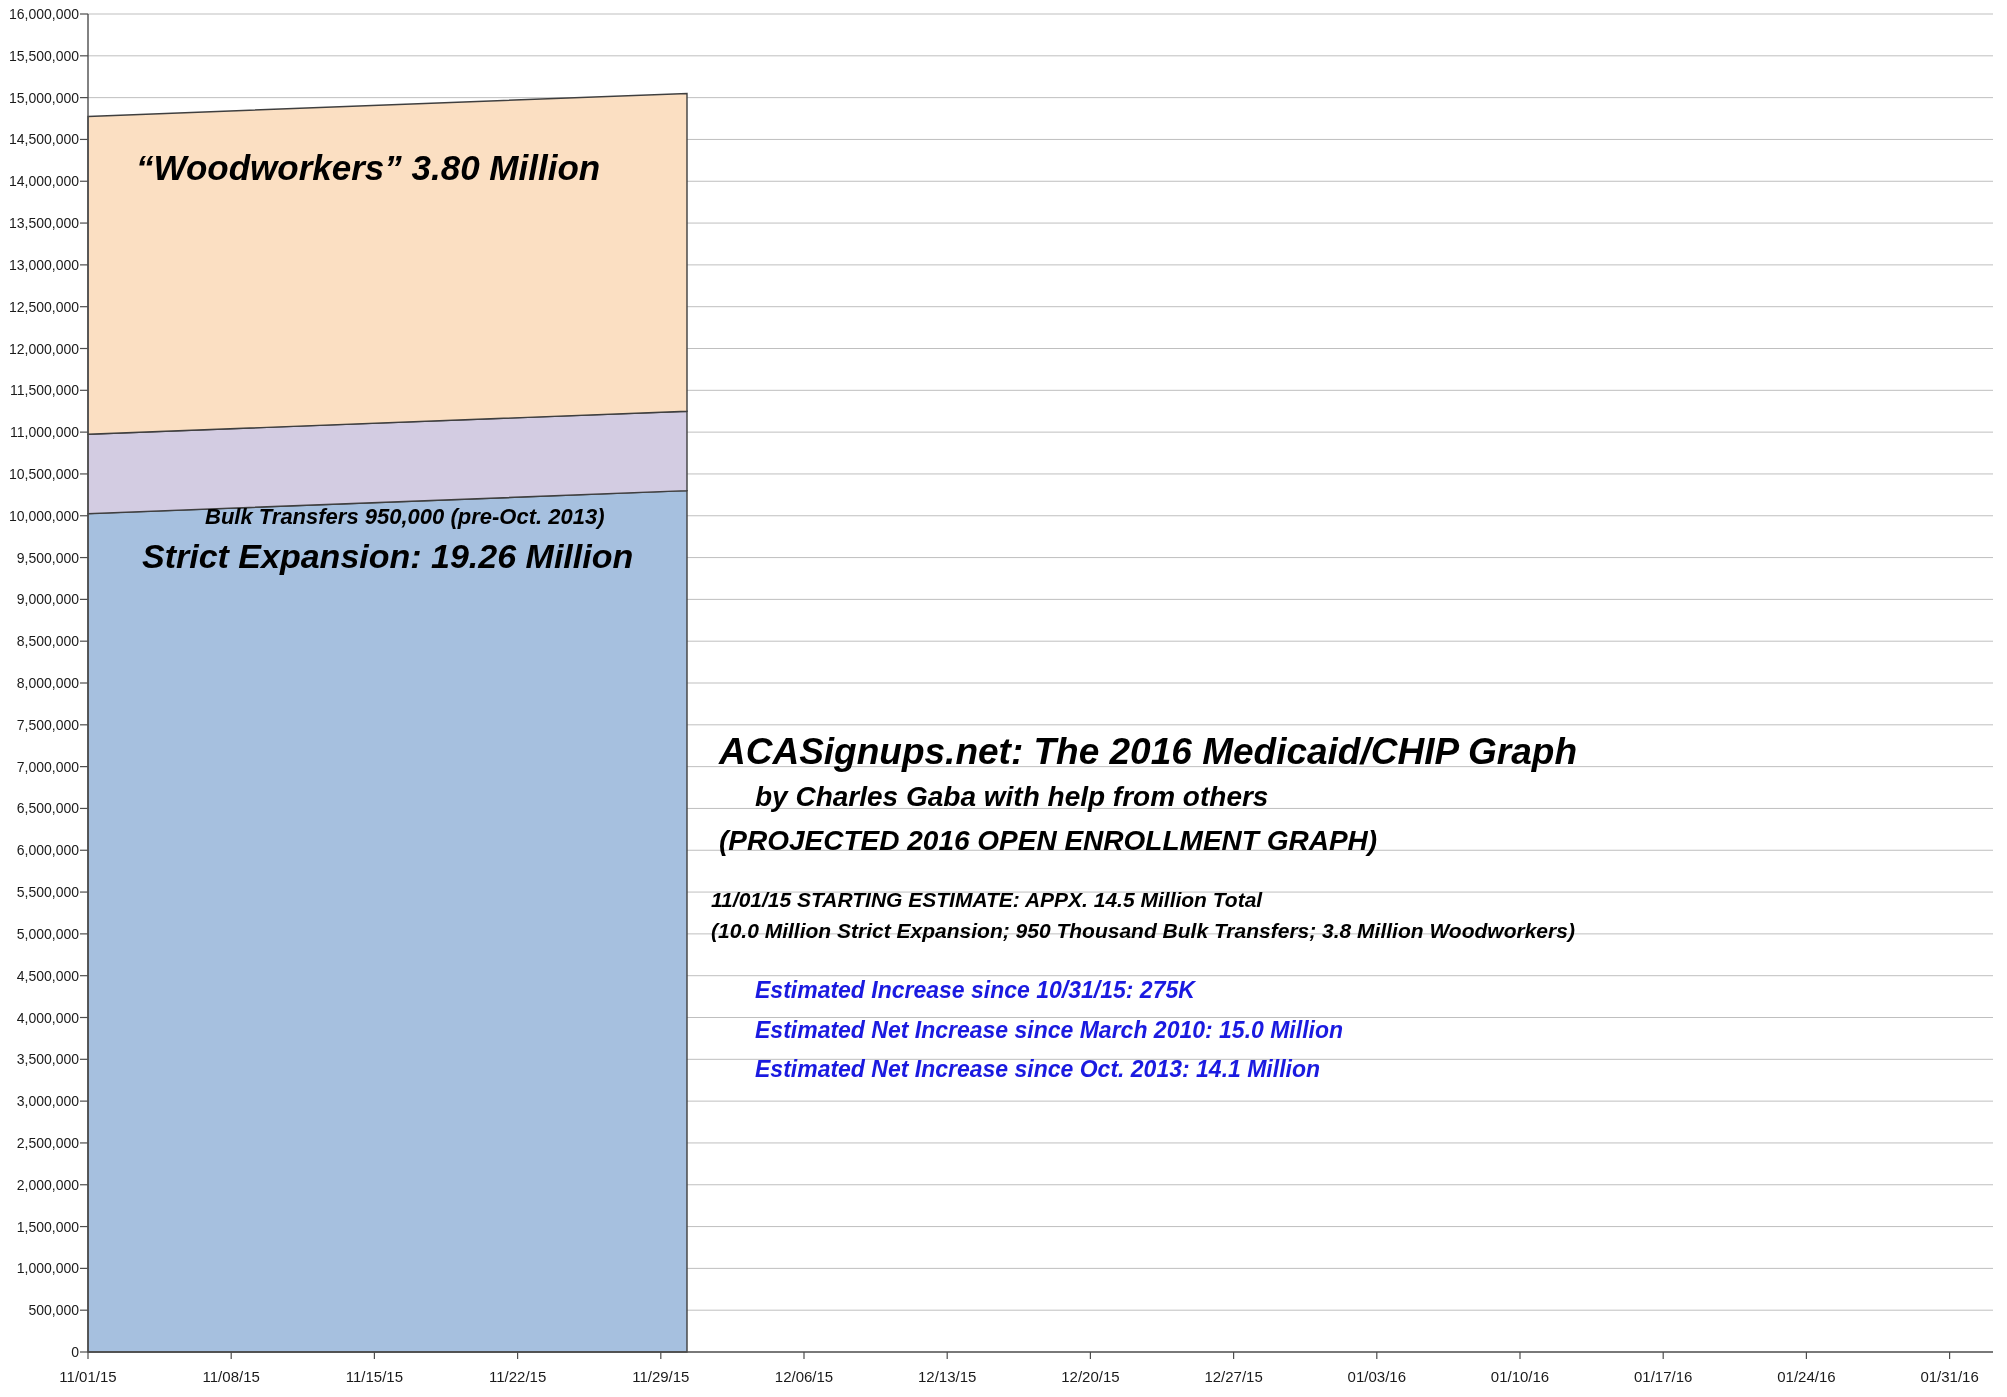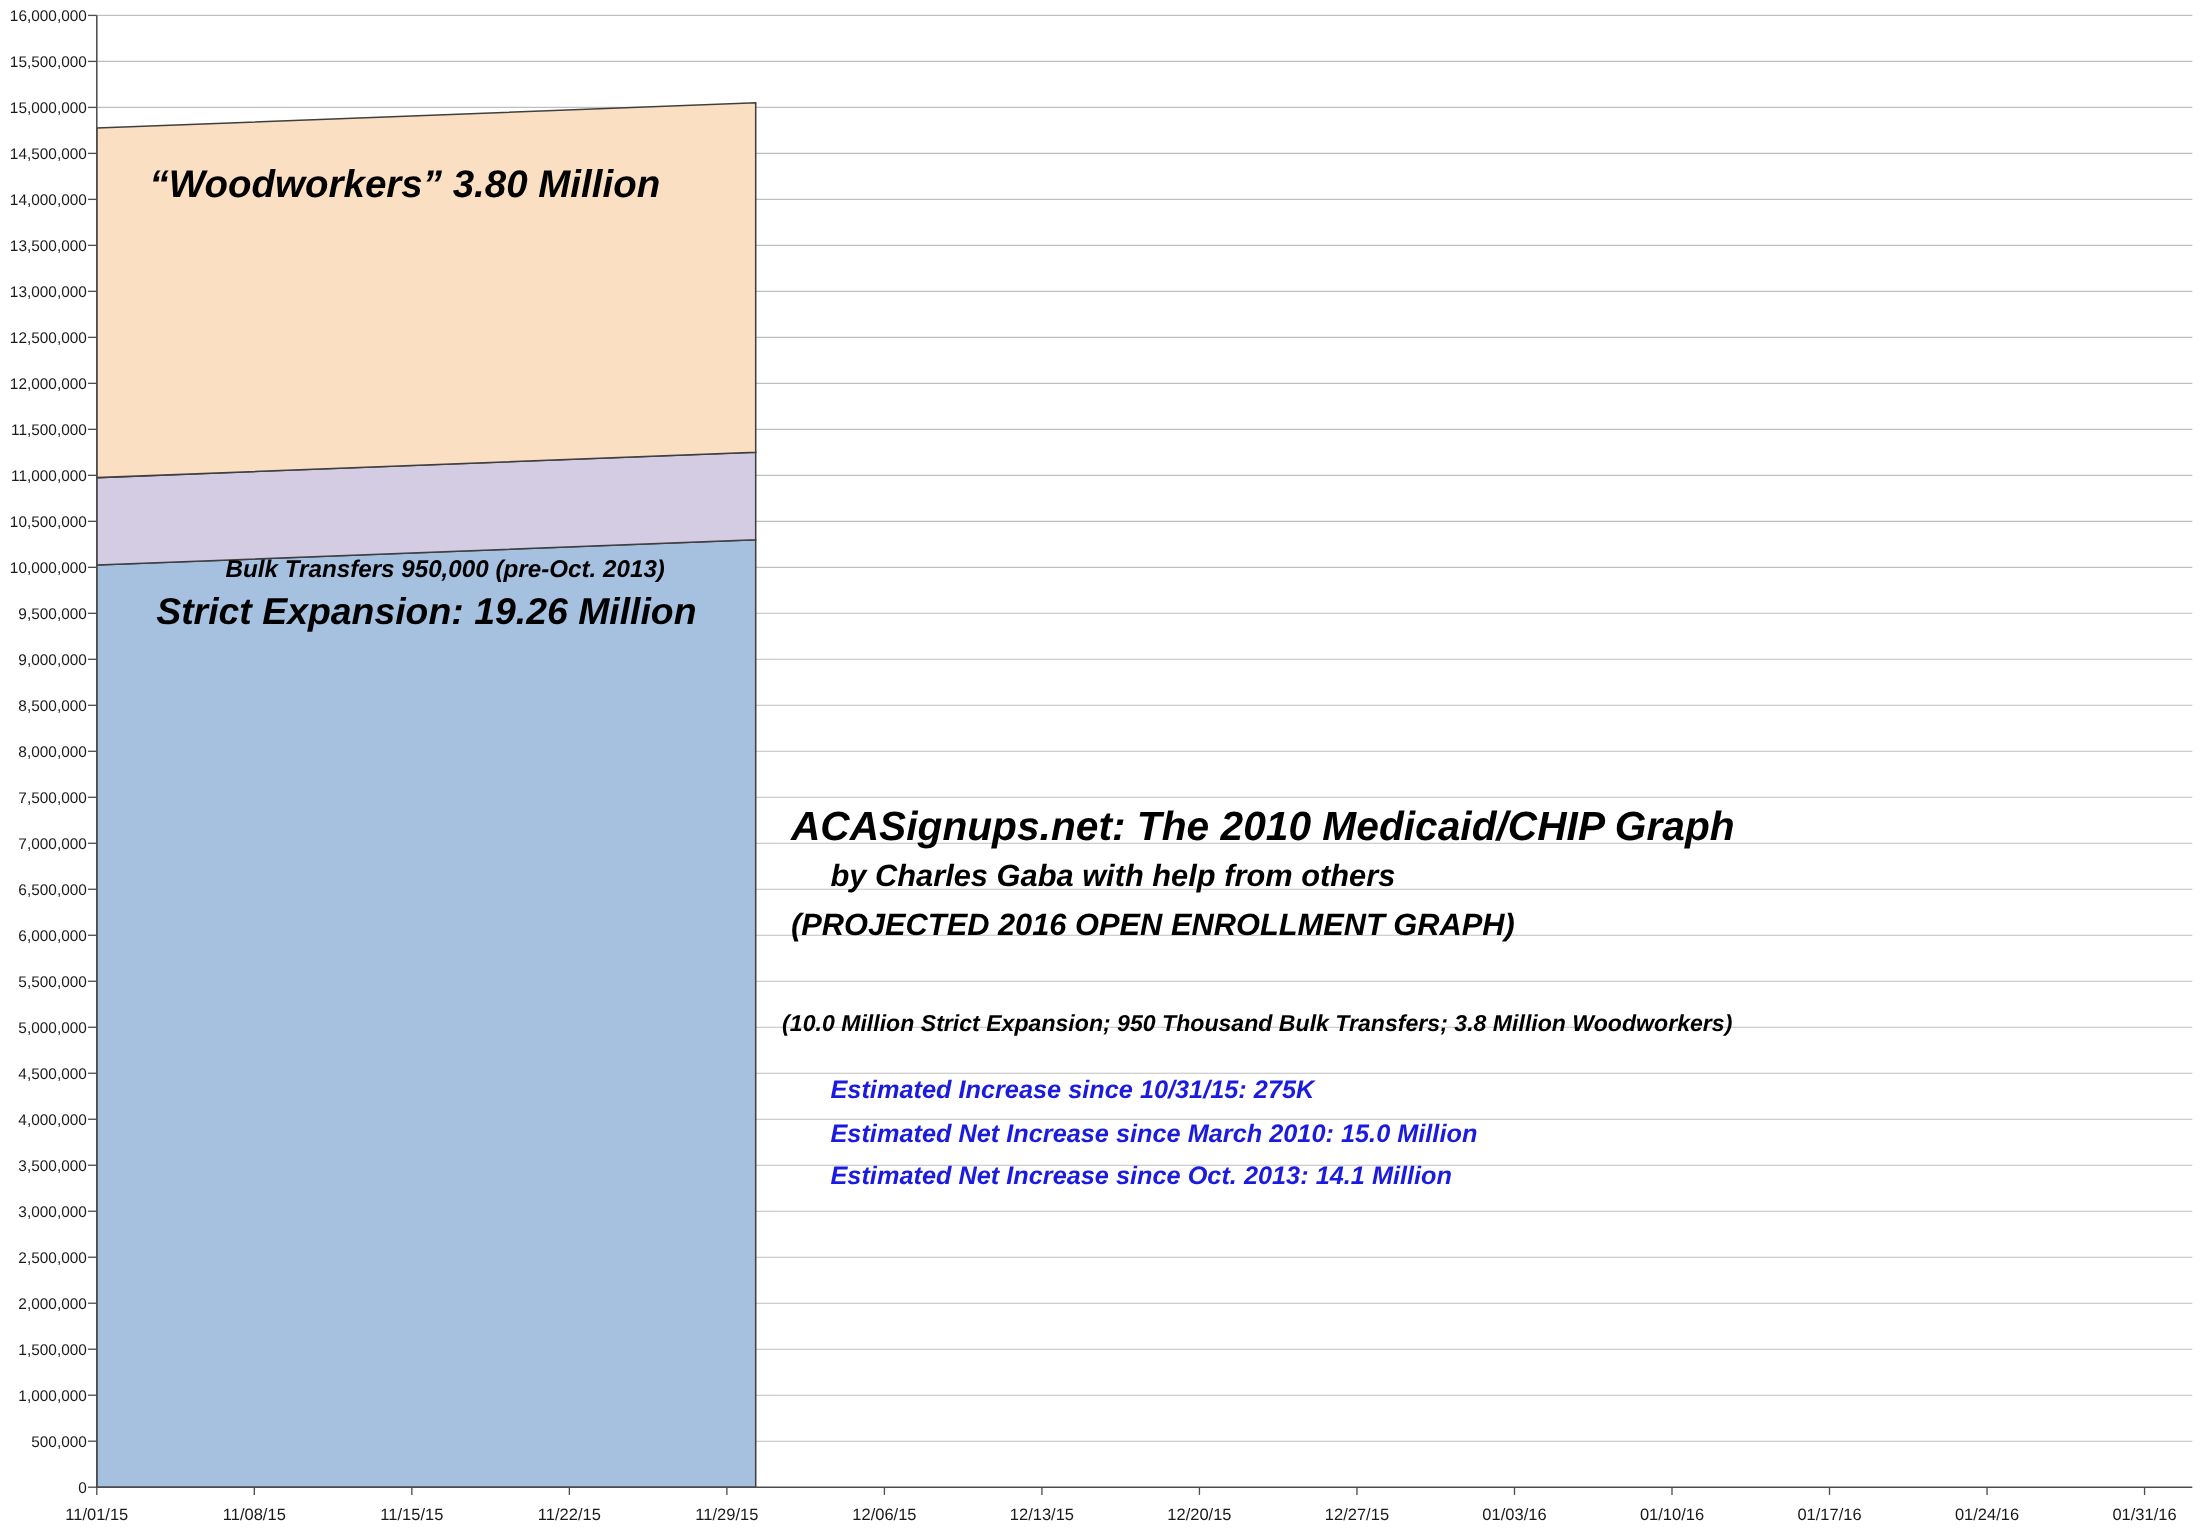--- a/index.html
+++ b/index.html
@@ -160,26 +160,27 @@
       <line x1="88" y1="14" x2="88" y2="1352" stroke="#4d4d4d" stroke-width="1.4"></line>
       <line x1="88" y1="1352" x2="1993" y2="1352" stroke="#4d4d4d" stroke-width="1.4"></line>
     </svg>
 
   <div class="ann region-label-xl" style="left:136px; top:168px;">“Woodworkers” 3.80 Million</div>
 
   <div class="ann region-label-sm" style="left:205px; top:474px;margin-top:43px;">Bulk Transfers 950,000 (pre-Oct. 2013)</div>
 
   <div class="ann region-label-lg" style="left:142px; top:557px;">Strict Expansion: 19.26 Million</div>
 
-  <div class="ann chart-title" style="left:719px; top:752px;">ACASignups.net: The 2010 Medicaid/CHIP Graph</div>
+  <div class="ann chart-title" style="left:719px; top:752px;">ACASignups.net: The 2016 Medicaid/CHIP Graph</div>
 
   <div class="ann chart-subtitle" style="left:719px; top:797px;margin-left:36px;">by Charles Gaba with help from others</div>
 
   <div class="ann chart-subtitle" style="left:719px; top:841px;">(PROJECTED 2016 OPEN ENROLLMENT GRAPH)</div>
 
+  <div class="ann estimate-line" style="left:711px; top:900px;">11/01/15 STARTING ESTIMATE: APPX. 14.5 Million Total</div>
 
   <div class="ann estimate-line" style="left:711px; top:931px;">(10.0 Million Strict Expansion; 950 Thousand Bulk Transfers; 3.8 Million Woodworkers)</div>
 
   <div class="ann increase-line" style="left:711px; top:990px;">Estimated Increase since 10/31/15: 275K</div>
 
   <div class="ann increase-line" style="left:711px; top:1030px;">Estimated Net Increase since March 2010: 15.0 Million</div>
 
   <div class="ann increase-line" style="left:711px; top:1069px;">Estimated Net Increase since Oct. 2013: 14.1 Million</div>
 
 

